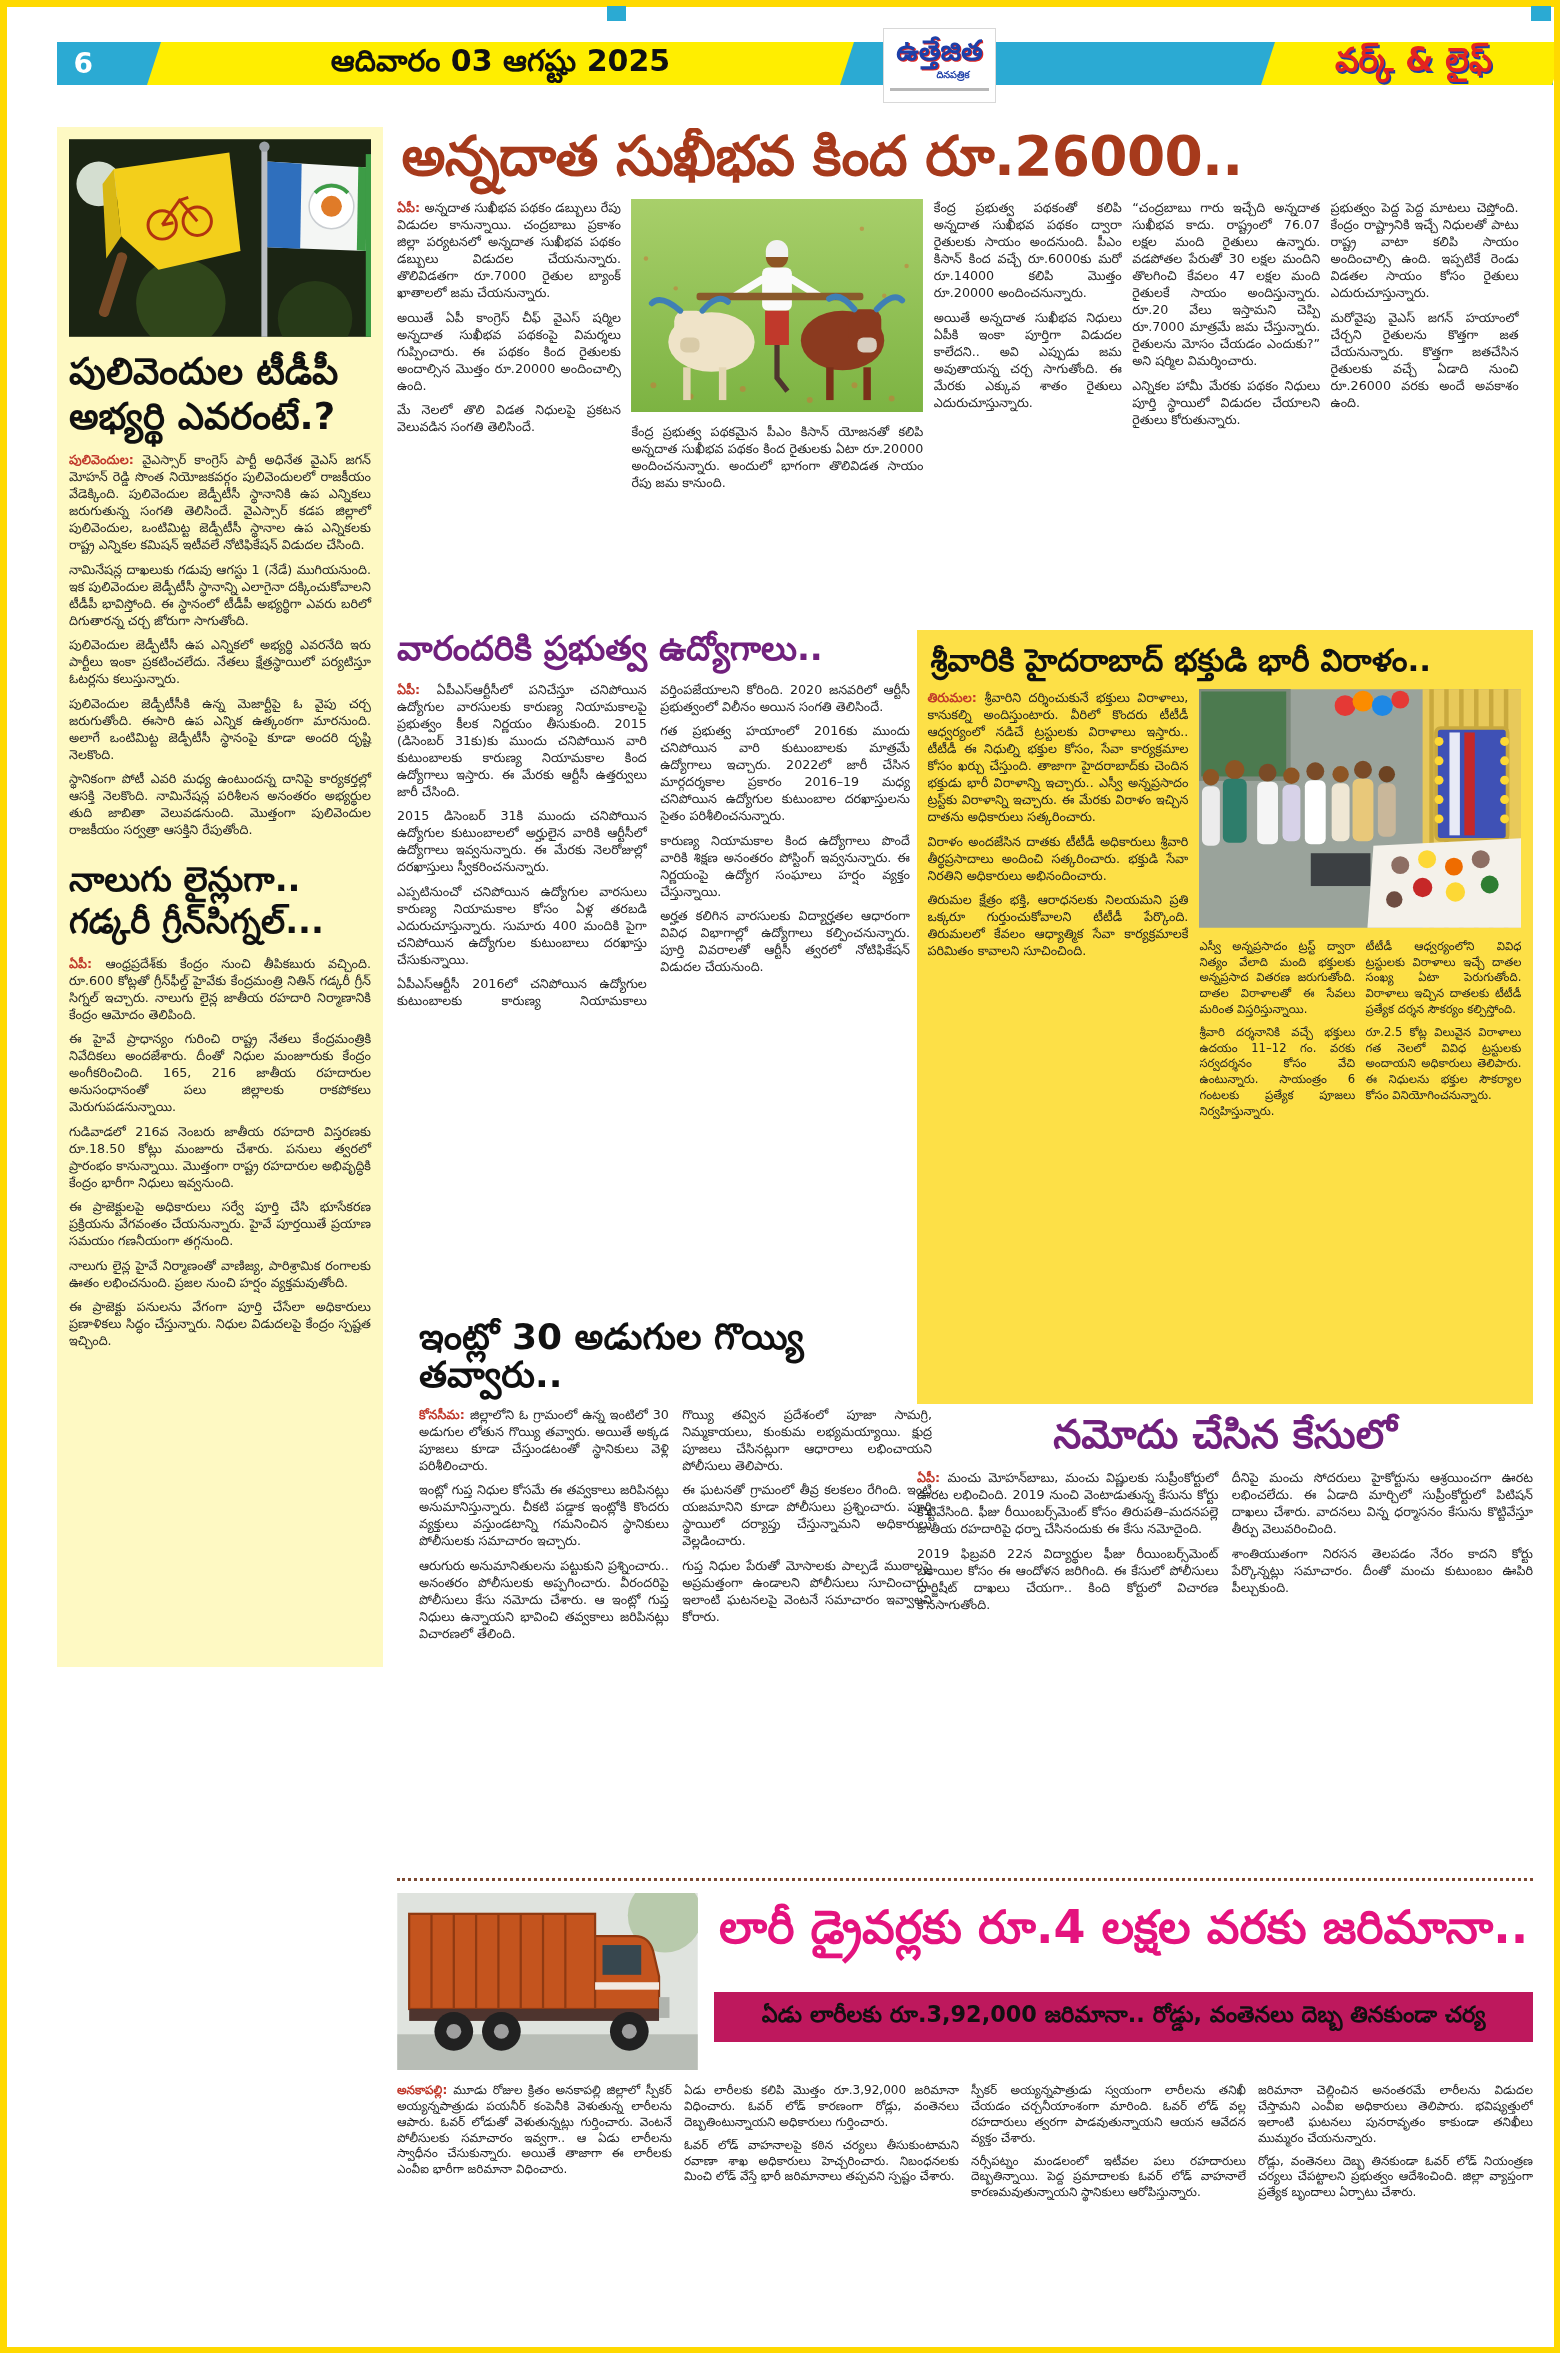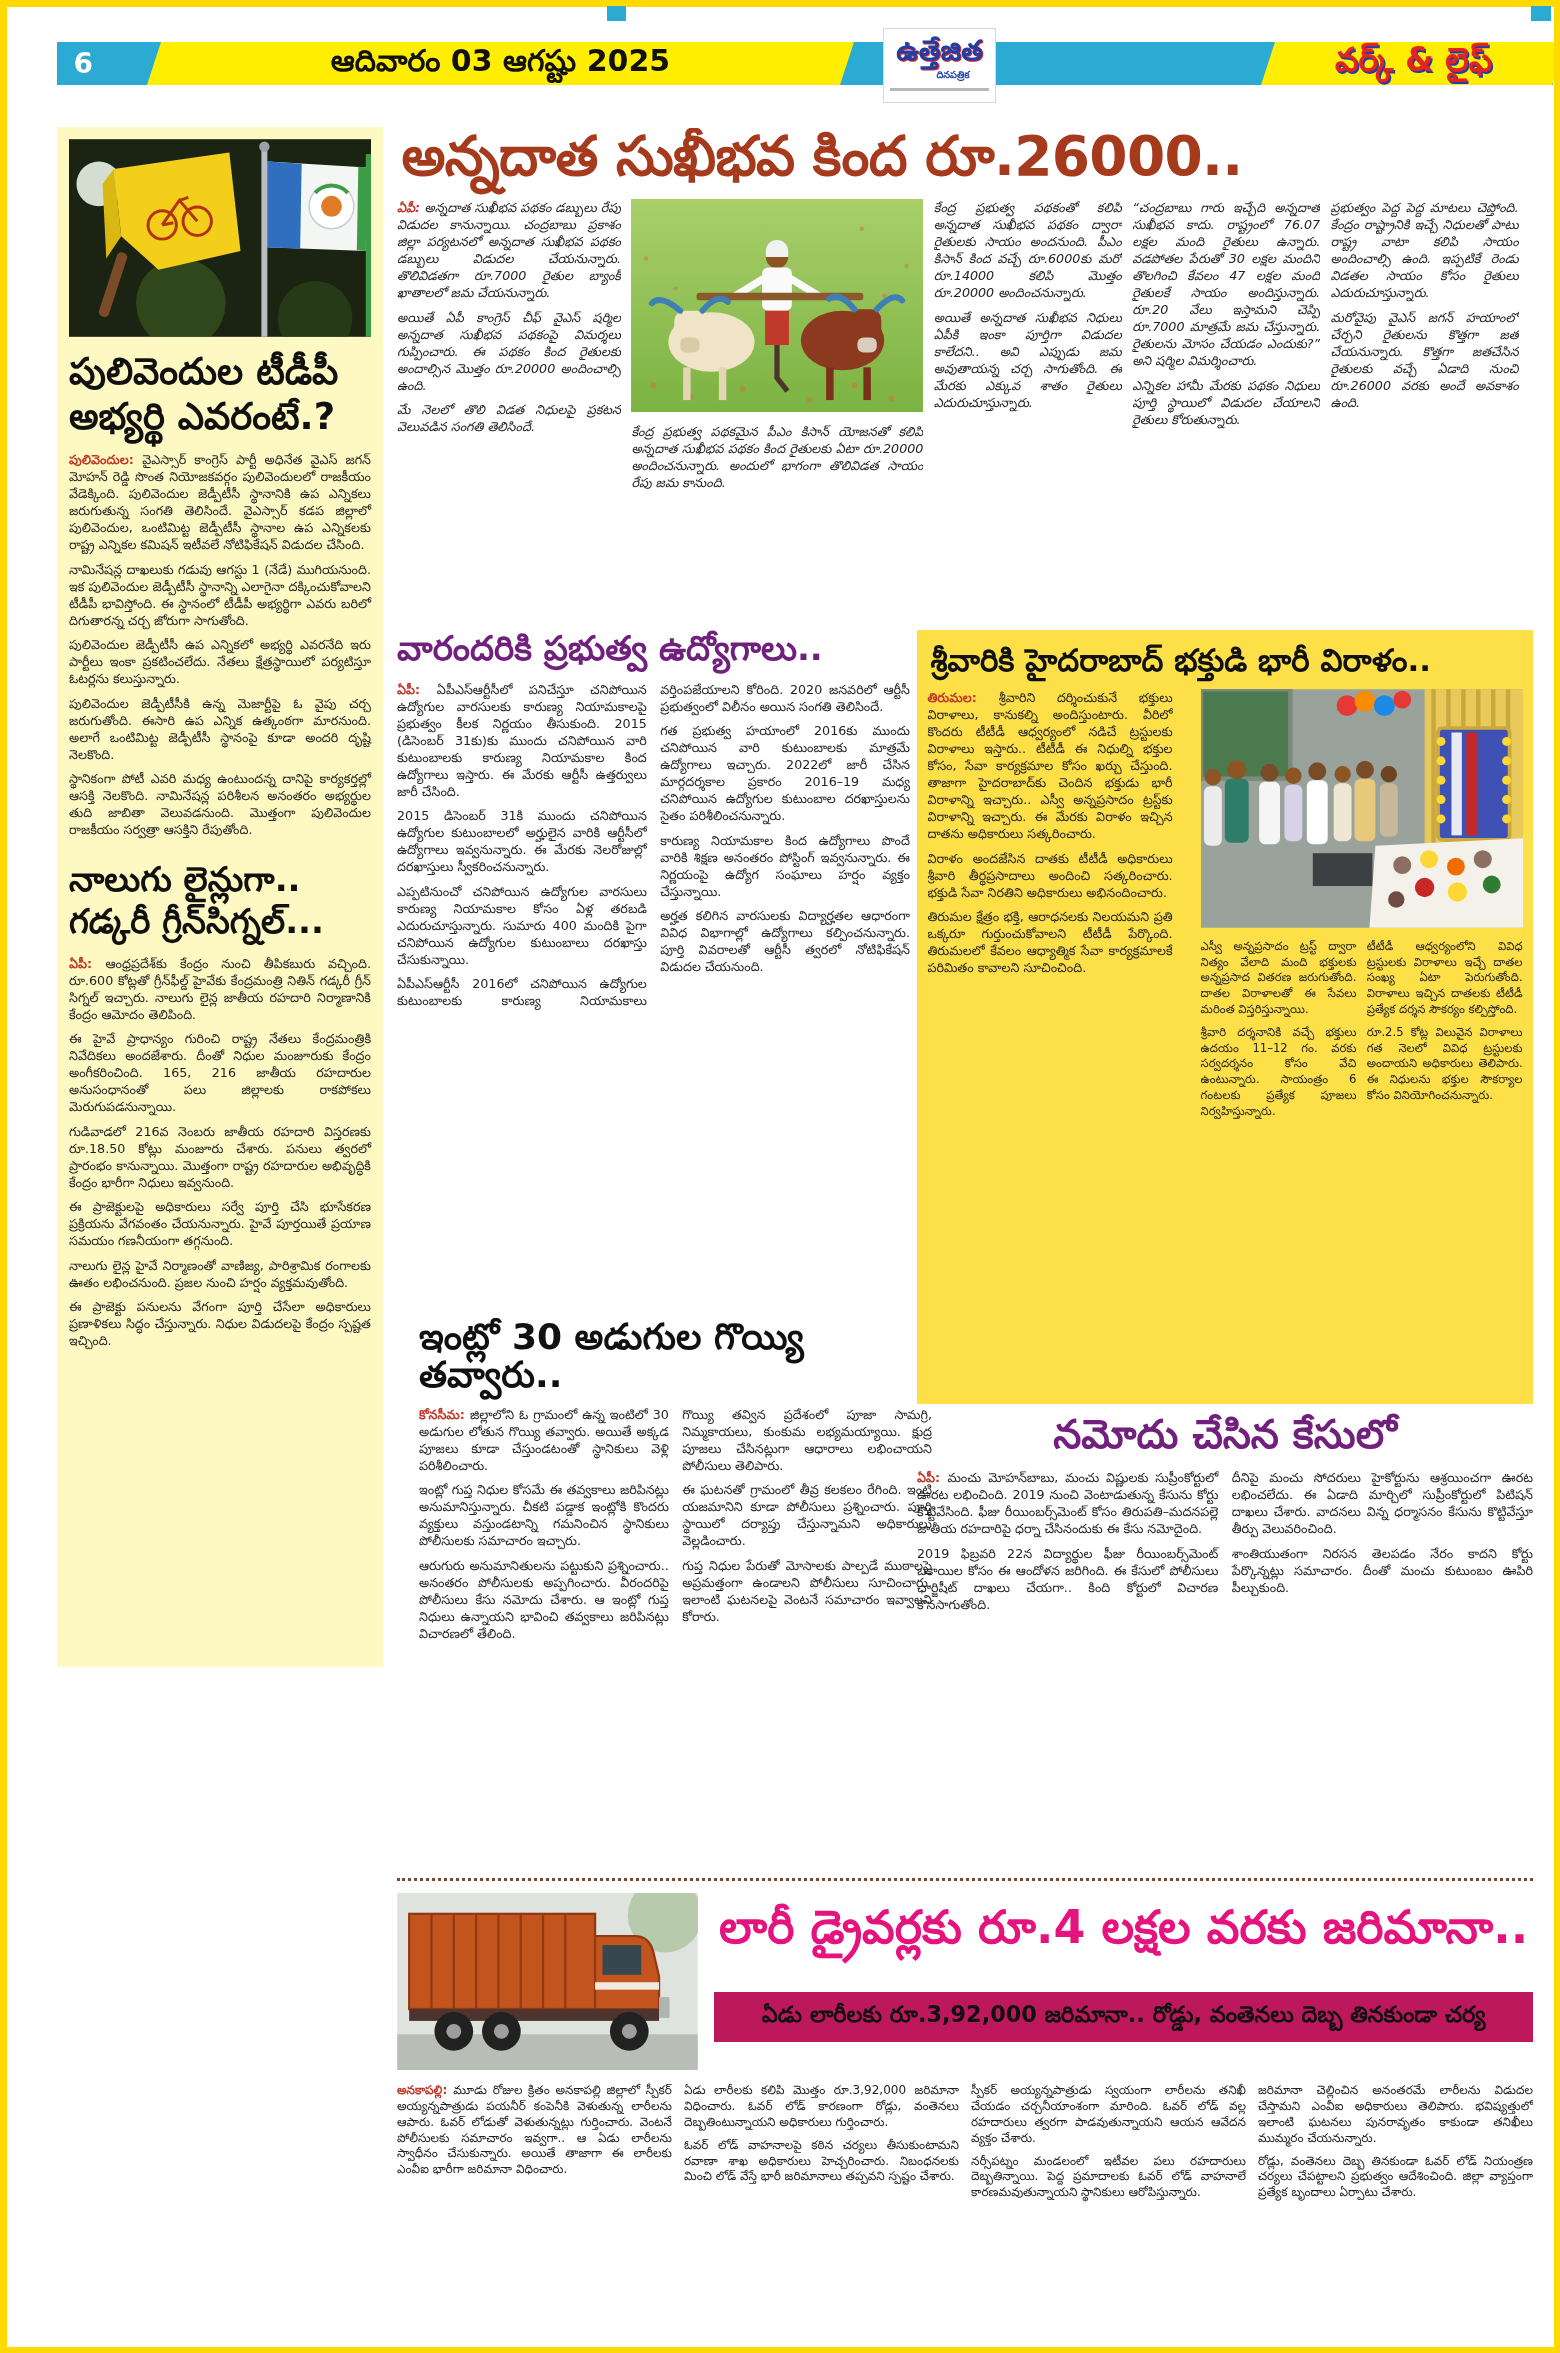--- a/index.html
+++ b/index.html
@@ -38,33 +38,33 @@
 
   
   #tdp{left:57px;top:127px;width:326px;height:1540px;background:#fef9c3;padding:12px;}
   #tdp h2{margin:10.4px 0 12px 0;font-size:37px;line-height:1.2;color:#111;font-weight:800;}
   #tdp h3{margin:19.4px 0 12px 0;font-size:34px;line-height:1.25;color:#111;font-weight:800;}
   .photo-box{width:100%;overflow:hidden;}
 
   
   #lead{left:397px;top:128px;width:1136px;height:493px;}
   #lead h1{margin:0 0 13.4px 4.5px;font-size:55px;line-height:1.05;color:#a63a1c;font-weight:800;letter-spacing:-0.7px;}
-  .lead-cols{display:flex;gap:10.4px;font-style:italic;}
+  .lead-cols{display:flex;gap:10.4px;}
   .lead-col{overflow:hidden;}
   .lc0{width:224px;} .lc1{width:292px;} .lc2,.lc3,.lc4{width:188px;}
   .lc1 .photo-box{margin-bottom:7.5px;}
 
   
   #jobs{left:397px;top:630px;width:513px;height:680px;}
   #jobs h2{margin:0 0 13.4px 0;font-size:34px;line-height:1.1;color:#71217d;font-weight:800;}
 
   
   #donation{left:917px;top:630px;width:616px;height:774px;background:#fde047;padding:10.4px;}
   #donation h2{margin:3px 0 12px 3px;font-size:31px;line-height:1.1;color:#111;font-weight:800;}
-  .don-row{display:flex;gap:28px;}
+  .don-row{display:flex;gap:11px;}
   .don-col1{width:261px;overflow:hidden;}
   .don-right{width:322px;}
   .don-sub{margin-top:7.5px;column-count:2;column-gap:10.4px;}
   .don-sub p{font-size:11.6px;line-height:15.7px;}
 
   
   #pit{left:419px;top:1318px;width:513px;height:552px;}
   #pit h2{margin:0 0 12px 0;font-size:36px;line-height:1.05;color:#111;font-weight:800;}
 
   

